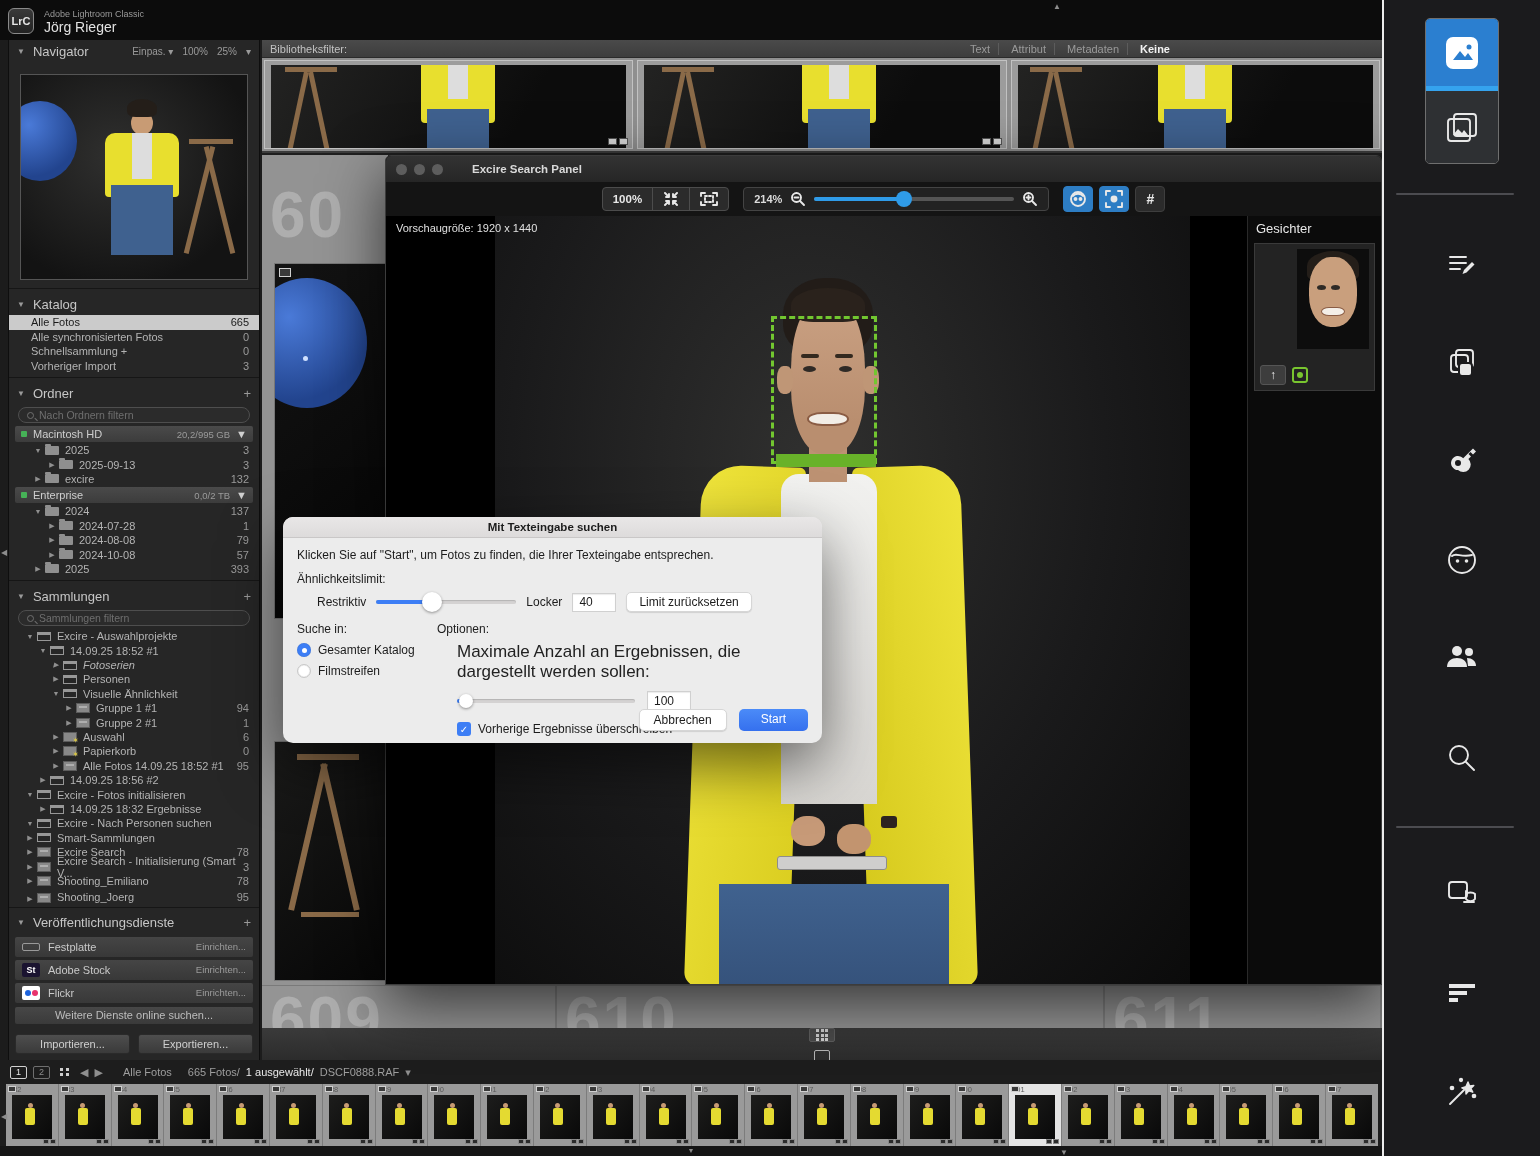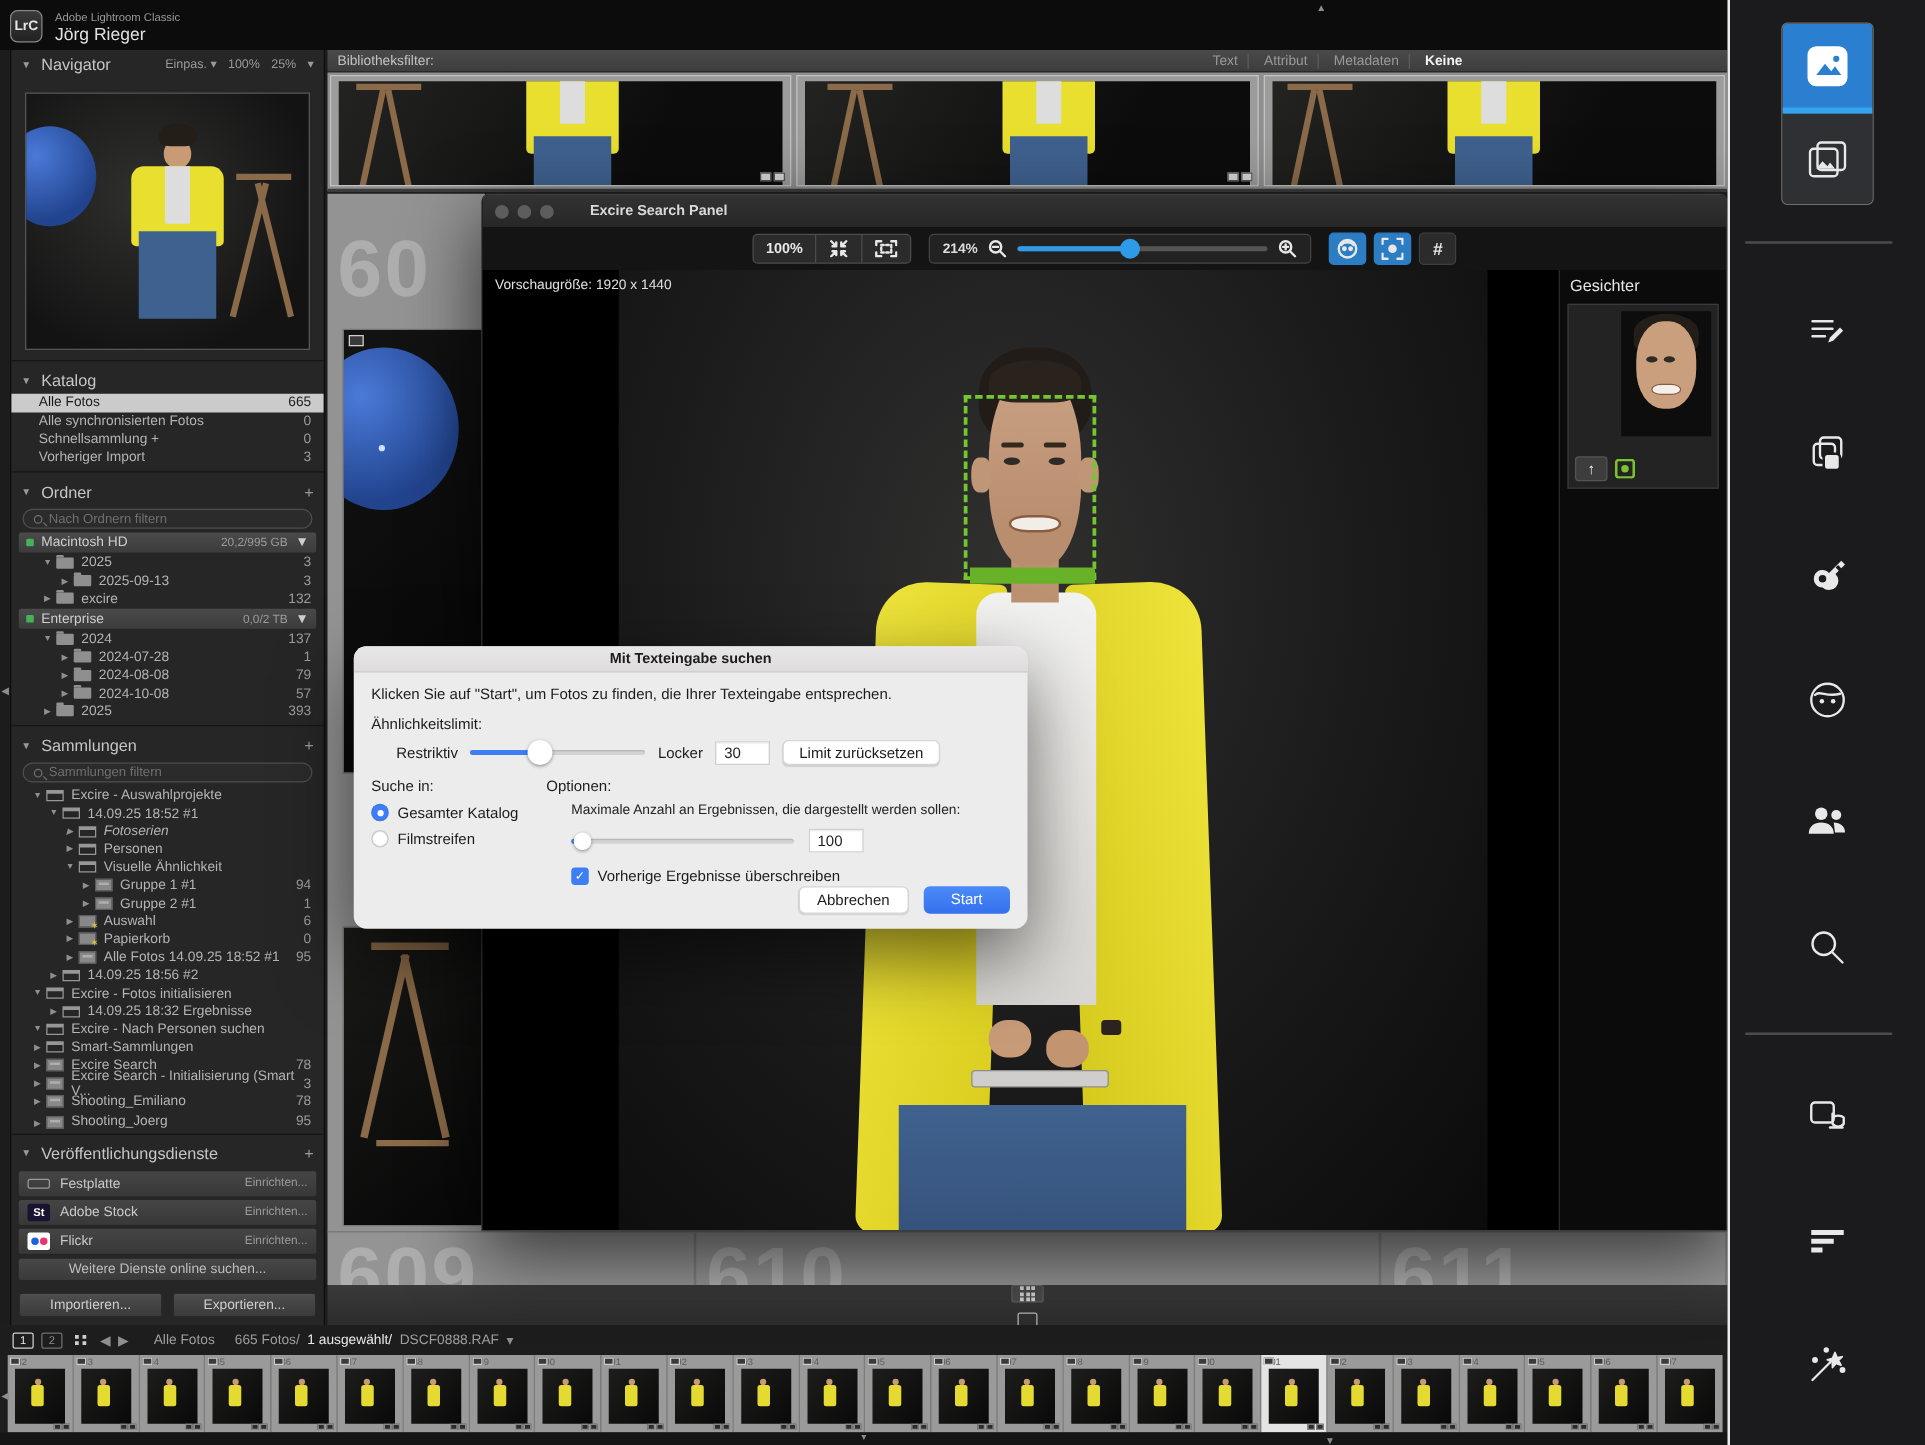--- a/index.html
+++ b/index.html
@@ -214,21 +214,21 @@
   .wbtn{background:#fff;border:1px solid #d6d6d6;border-radius:5px;padding:2px 12px;font-size:12px;
     box-shadow:0 1px 1px rgba(0,0,0,.12);display:inline-flex;align-items:center;justify-content:center;}
   #cols{display:flex;margin-top:10px;}
   #col-left{width:140px;}
   .radio-row{display:flex;align-items:center;gap:7px;margin-top:7px;}
   .radio{width:14px;height:14px;border-radius:50%;background:#3d7ef5;position:relative;box-shadow:inset 0 0 1px rgba(0,0,0,.3);}
   .radio:after{content:"";position:absolute;left:4.5px;top:4.5px;width:5px;height:5px;background:#fff;border-radius:50%;}
   .radio.off{background:#fff;border:1px solid #c8c8c8;}
   .radio.off:after{display:none;}
   #col-right{flex:1;}
-  .small-label{font-size:11px;color:#222;margin-top:6px;}
+  .small-label{font-size:17px;color:#222;margin-top:6px;}
   #maxrow{display:flex;align-items:center;gap:12px;margin-top:9px;}
   .checkbox-row{display:flex;align-items:center;gap:7px;margin-top:12px;}
   .chk{width:14px;height:14px;background:#3d7ef5;border-radius:3px;color:#fff;font-size:10px;display:flex;
     align-items:center;justify-content:center;}
   #dlg-buttons{position:absolute;right:14px;bottom:12px;display:flex;gap:12px;}
   .start-btn{background:linear-gradient(#4b8bf8,#3570ee);color:#fff;border-radius:5px;padding:3px 22px;font-size:12px;}
   .cancel-btn{background:#fff;border:1px solid #d6d6d6;border-radius:5px;padding:3px 14px;font-size:12px;
     box-shadow:0 1px 1px rgba(0,0,0,.12);}
 
   
@@ -1088,21 +1088,21 @@
     <div id="dlg-body">
       <div id="dlg-instr">Klicken Sie auf "Start", um Fotos zu finden, die Ihrer Texteingabe entsprechen.</div>
       <div class="dlg-label">Ähnlichkeitslimit:</div>
       <div id="simrow">
         <span style="margin-left:20px;">Restriktiv</span>
         <span class="mslider" style="width:140px;">
           <span class="mfill" id="sim-fill" style="width: 40%;"></span>
             <span class="mthumb" id="sim-thumb" style="left: calc(40% - 10px);"></span>
         </span>
         <span>Locker</span>
-        <span class="valbox">30</span>
+        <span class="valbox">40</span>
         <span class="wbtn">Limit zurücksetzen</span>
       </div>
       <div id="cols">
         <div id="col-left">
           <div>Suche in:</div>
           <div class="radio-row">
             <span class="radio"></span>
             <span>Gesamter Katalog</span>
           </div>
           <div class="radio-row">

